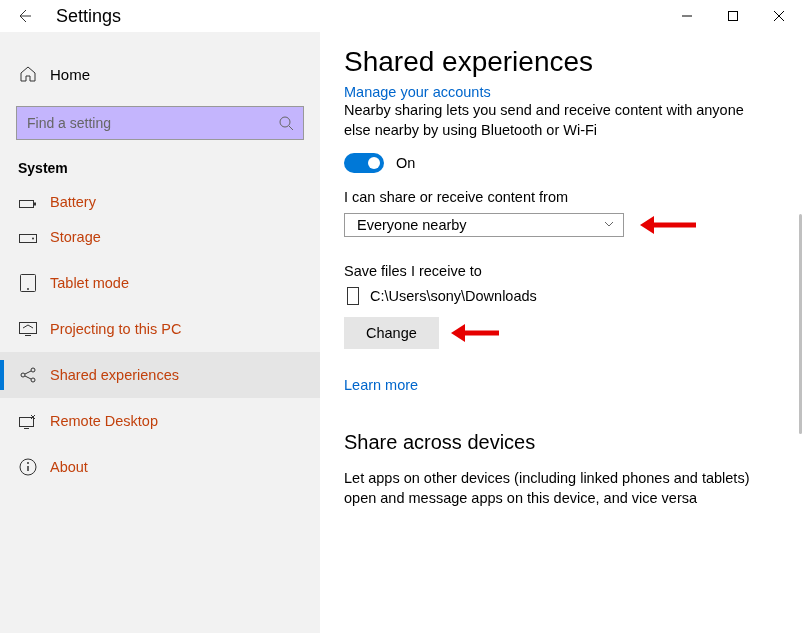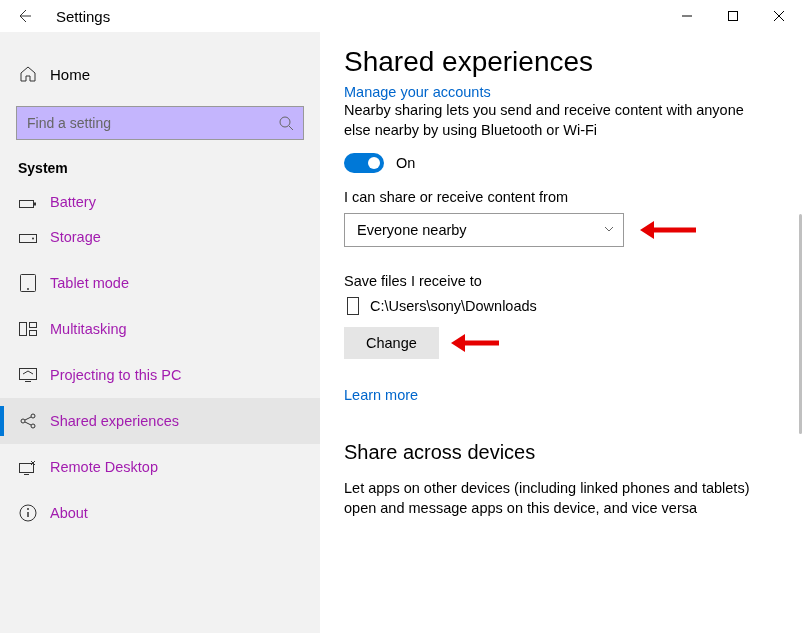--- a/index.html
+++ b/index.html
@@ -1,58 +1,58 @@
 <!DOCTYPE html>
 <html><head>
 <meta charset="utf-8">
 <style>
   * { box-sizing: border-box; margin: 0; padding: 0; font-family: "Segoe UI", Arial, sans-serif; }
   html, body { width: 802px; height: 633px; overflow: hidden; background: #fff; color: #000; }
   .window { width: 802px; height: 633px; position: relative; display: flex; flex-direction: column; }
   
   .titlebar { height: 32px; display: flex; align-items: center; position: relative; }
   .back-btn { width: 48px; height: 32px; display: flex; align-items: center; justify-content: center; }
-  .title-text { font-size: 15px; color: #000; padding-left: 8px; }
+  .title-text { font-size: 18px; color: #000; padding-left: 8px; }
   .win-controls { position: absolute; right: 0; top: 0; display: flex; }
   .win-btn { width: 46px; height: 32px; display: flex; align-items: center; justify-content: center; }
   
   .body { flex: 1; display: flex; overflow: hidden; }
   .sidebar { width: 320px; background: #f2f2f2; display: flex; flex-direction: column; }
   .home-row { display: flex; align-items: center; height: 44px; padding-left: 18px; margin-top: 20px; cursor: default; }
   .home-row .icon { width: 20px; display: flex; justify-content: center; }
   .home-row .label { font-size: 15px; padding-left: 12px; }
   .search-wrap { padding: 10px 16px 14px 16px; }
   .search-box { position: relative; width: 100%; height: 34px; background: #c4b5fd; border: 1px solid #999; display: flex; align-items: center; }
   .search-box input { border: none; outline: none; flex: 1; height: 100%; padding: 0 10px; font-size: 14px; background: transparent; color: #666; }
   .search-box input::placeholder { color: #666; }
   .search-icon { width: 34px; display: flex; align-items: center; justify-content: center; }
   .section-heading { font-size: 14px; font-weight: 600; padding: 6px 0 8px 18px; }
   .nav-list { flex: 1; overflow: hidden; }
   .nav-item { display: flex; align-items: center; height: 46px; padding-left: 18px; cursor: default; position: relative; }
   .nav-item .icon { width: 20px; display: flex; justify-content: center; color: #333; }
-  .nav-item .label { font-size: 14.5px; padding-left: 12px; color: #a21caf; }
+  .nav-item .label { font-size: 14.5px; padding-left: 12px; color: #c2410c; }
   .nav-item.selected::before { content: ""; position: absolute; left: 0; top: 8px; bottom: 8px; width: 4px; background: #0078d7; }
   .nav-item.selected { background: #e5e5e5; }
   .nav-item.cut-top { height: 30px; align-items: flex-end; padding-bottom: 6px; }
   .nav-item.cut-top .icon, .nav-item.cut-top .label { position: relative; top: 2px; }
 
   
   .main { flex: 1; position: relative; overflow: hidden; }
   .main-scroll { position: absolute; inset: 0; overflow-y: hidden; padding: 14px 28px 0 24px; }
   h1.page-title { font-size: 28px; font-weight: 400; margin-bottom: 6px; letter-spacing: 0; }
   .link { color: #0066cc; font-size: 14.5px; cursor: pointer; }
   h2.subheading { font-size: 20px; font-weight: 400; margin-bottom: 14px; }
   h2.subheading.first { margin-top: 36px; }
   .body-text { font-size: 14.5px; color: #000; max-width: 420px; line-height: 1.4; }
   .toggle-row { display: flex; align-items: center; margin-top: 12px; margin-bottom: 10px; }
   .toggle { width: 40px; height: 20px; border-radius: 10px; background: #0078d7; position: relative; }
   .toggle .knob { width: 12px; height: 12px; background: #fff; border-radius: 50%; position: absolute; right: 4px; top: 4px; }
   .toggle-label { font-size: 14.5px; padding-left: 12px; }
   .field-label { font-size: 14.5px; margin-top: 16px; margin-bottom: 8px; }
-  .dropdown { width: 280px; height: 34px; border: 1px solid #999; display: flex; align-items: center; justify-content: space-between; padding: 0 8px 0 12px; background: #fff; position: relative; }
+  .dropdown { width: 280px; height: 24px; border: 1px solid #999; display: flex; align-items: center; justify-content: space-between; padding: 0 8px 0 12px; background: #fff; position: relative; }
   .dropdown .value { font-size: 14.5px; }
   .dropdown-row { display: flex; align-items: center; }
   .arrow-annot { margin-left: 12px; }
   .path-row { display: flex; align-items: center; margin-top: 6px; }
   .path-icon { width: 18px; display: flex; justify-content: center; margin-right: 8px; }
   .path-text { font-size: 14.5px; }
   .change-row { display: flex; align-items: center; margin-top: 12px; }
   .btn { height: 32px; background: #e5e5e5; border: none; padding: 0 22px; font-size: 14.5px; cursor: default; }
   .learn-more { margin-top: 28px; }
   .share-across { margin-top: 38px; }
@@ -137,30 +137,20 @@
           <span class="label">Storage</span>
         </div>
         <div class="nav-item">
           <span class="icon">
             <svg width="16" height="18" viewBox="0 0 16 18">
                 <rect x="0.5" y="0.5" width="15" height="17" rx="1" stroke="#333" fill="none"></rect>
                 <circle cx="8" cy="15" r="1" fill="#333"></circle>
               </svg>
           </span>
           <span class="label">Tablet mode</span>
-        </div>
-        <div class="nav-item">
-          <span class="icon">
-            <svg width="18" height="14" viewBox="0 0 18 14">
-                <rect x="0.5" y="0.5" width="7" height="13" stroke="#333" fill="none"></rect>
-                <rect x="10.5" y="0.5" width="7" height="5" stroke="#333" fill="none"></rect>
-                <rect x="10.5" y="8.5" width="7" height="5" stroke="#333" fill="none"></rect>
-              </svg>
-          </span>
-          <span class="label">Multitasking</span>
         </div>
         <div class="nav-item">
           <span class="icon">
             <svg width="18" height="14" viewBox="0 0 18 14">
                 <rect x="0.5" y="0.5" width="17" height="11" stroke="#333" fill="none"></rect>
                 <path d="M6 13.5 H12" stroke="#333"></path>
                 <path d="M4 6 L9 3 L14 6" stroke="#333" fill="none"></path>
               </svg>
           </span>
           <span class="label">Projecting to this PC</span>

